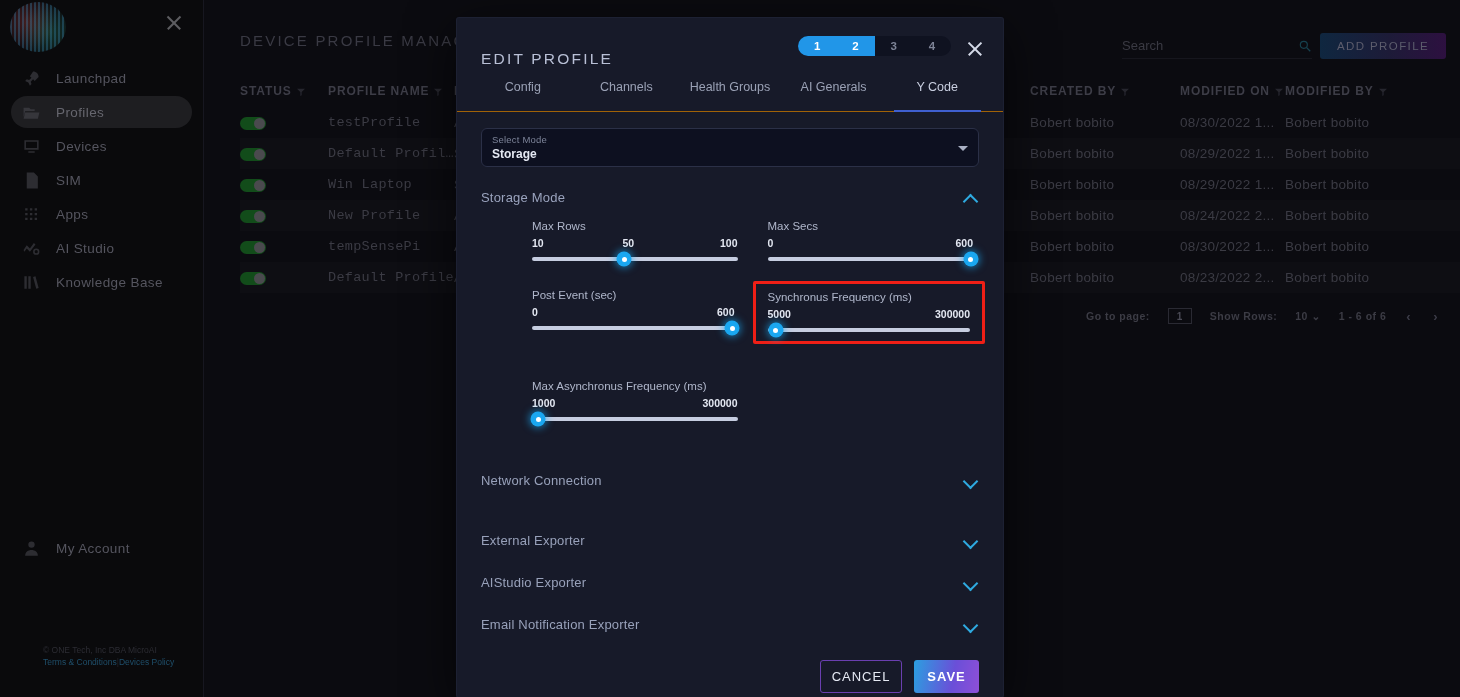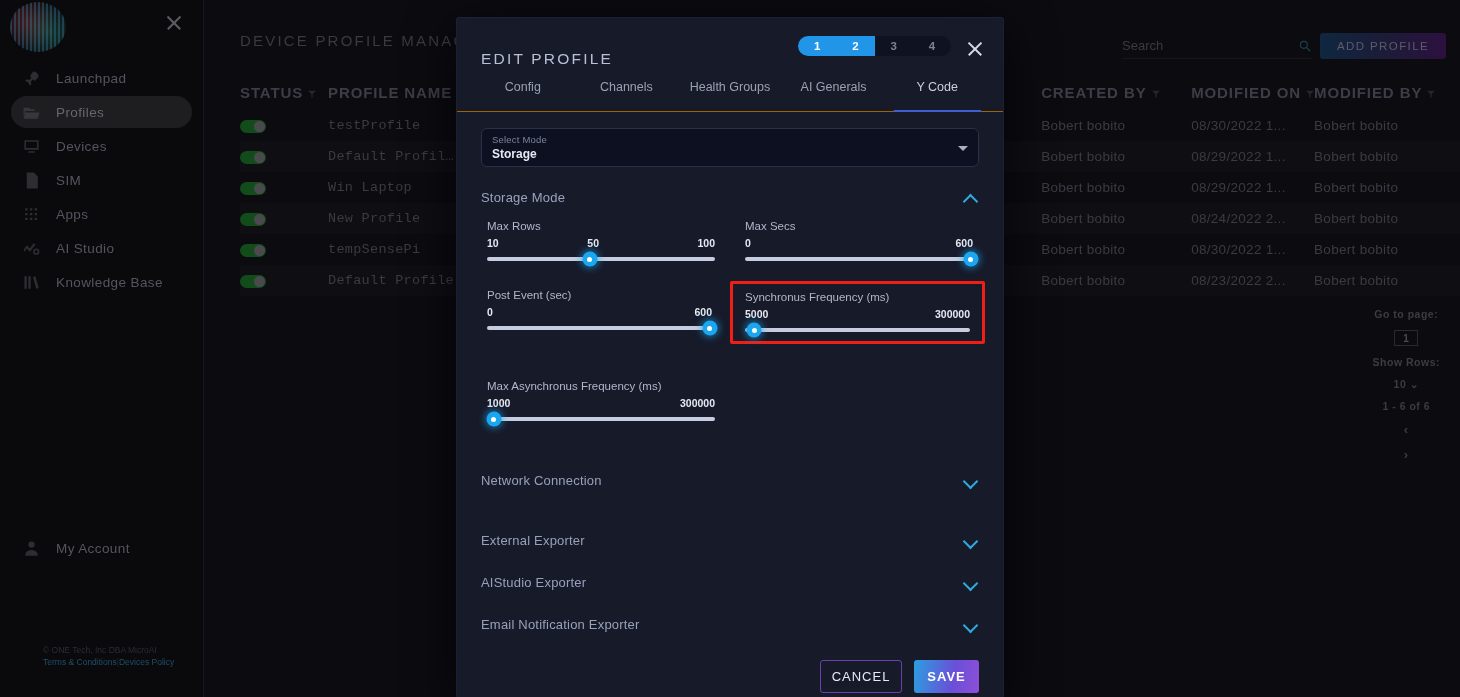--- a/index.html
+++ b/index.html
@@ -97,21 +97,21 @@
     background: linear-gradient(90deg, #0f2740 0%, #1d1b38 55%, #2d1040 100%);
     color: #5c5c6c; font-size: 11.5px; letter-spacing: 1.4px;
     font-family: inherit; cursor: pointer;
   }
 
   table.tbl {
     position: absolute; left: 36px; top: 78px;
     width: 1380px; border-collapse: collapse;
   }
   table.tbl th {
-    text-align: left; font-size: 15px; letter-spacing: .9px;
+    text-align: left; font-size: 12px; letter-spacing: .9px;
     color: #3d3d47; font-weight: 700; padding: 6px 0 9px 0;
     white-space: nowrap;
   }
   table.tbl td {
     font-size: 13.5px; color: #3b3b44; padding: 8px 0;
     letter-spacing: .3px; white-space: nowrap;
   }
   table.tbl tr.alt td { background: #0e0e13; }
   td.pname { color: #1c5570; font-family: Liberation Mono, monospace; }
   .filter-ico { display: inline-block; margin-left: 5px; opacity: .55; }
@@ -120,22 +120,22 @@
     display: inline-block; width: 26px; height: 13px; border-radius: 7px;
     background: #124c1a; position: relative; vertical-align: middle;
   }
   .sw:after {
     content: ""; position: absolute; right: 1px; top: 1px;
     width: 11px; height: 11px; border-radius: 50%; background: #4a4a4e;
   }
 
   .pager {
     position: absolute; right: 20px; top: 308px;
-    display: flex; align-items: center; gap: 10px;
-    font-size: 10.5px; color: #3c3c45; letter-spacing: .5px; font-weight: 700; flex-direction: column;
+    display: flex; align-items: center; gap: 18px;
+    font-size: 10.5px; color: #3c3c45; letter-spacing: .5px; font-weight: 700;
   }
   .pager .pgbox {
     width: 24px; height: 16px; border: 1px solid #2a2a33;
     color: #4a4a55; text-align: center; line-height: 15px; font-size: 10px;
     background: transparent;
   }
   .pager .arrow { color: #3c3c48; font-size: 13px; padding: 0 2px; }
 
   
   #modal {
@@ -209,21 +209,21 @@
   .sec-head .t { font-size: 13px; color: #9aa3bd; letter-spacing: .2px; }
   .chev { width: 16px; height: 10px; position: relative; cursor: pointer; }
   .chev:before {
     content: ""; position: absolute; left: 2px; top: 1px;
     width: 9px; height: 9px;
     border-right: 2.2px solid #2faae0; border-bottom: 2.2px solid #2faae0;
     transform: rotate(45deg);
   }
   .chev.up:before { top: 4px; transform: rotate(-135deg); }
 
-  .sliders { margin-top: 8px; }
+  .sliders { margin-top: 8px; margin-left: 45px; }
   .srow { display: flex; gap: 18px; margin-bottom: 18px; }
   .sld { flex: 1; position: relative; padding: 4px 6px 6px 6px; }
   .sld.hl {
     border: 3px solid #ef1f16; border-radius: 2px;
     margin: -4px -6px 14px -6px; padding: 7px 12px 9px 12px;
   }
   .sld .name { font-size: 11.5px; color: #b0b7cb; margin-bottom: 5px; }
   .sld .minmax {
     display: flex; justify-content: space-between;
     font-size: 10.5px; color: #e4e8f2; font-weight: 700; margin-bottom: 7px;

